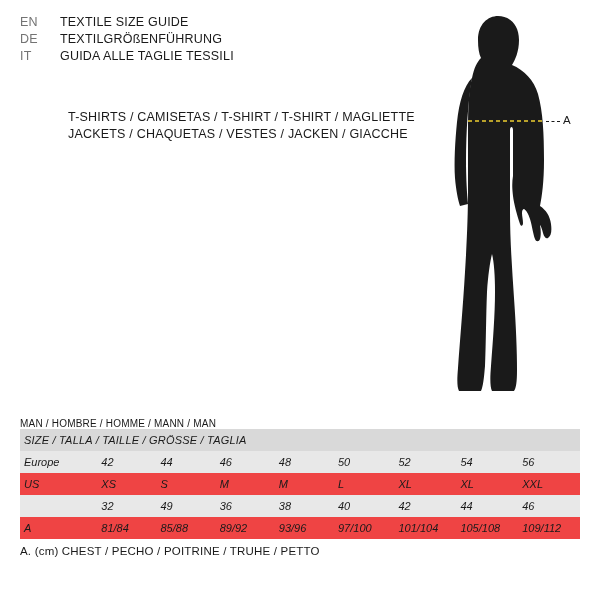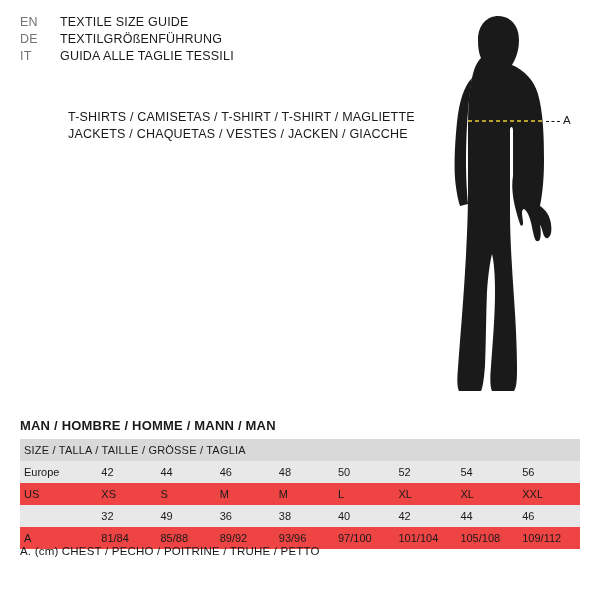--- a/index.html
+++ b/index.html
@@ -87,31 +87,31 @@
   }
 
   
   .table-wrap {
     position: absolute;
     left: 20px;
     top: 418px;
     width: 560px;
   }
   .man-title {
-    font-size: 13px;
-    font-weight: bold;
-    letter-spacing: 0.2px;
-    margin-bottom: 6px;
+    font-size: 10px;
+    font-weight: normal;
+    letter-spacing: 0.2px;
     color: #1a1a1a;
   }
   table.size-table {
     border-collapse: collapse;
     width: 560px;
     font-size: 11px;
     color: #1a1a1a;
+    font-style: italic;
   }
   table.size-table td,
   table.size-table th {
     text-align: left;
     font-weight: normal;
     padding: 3px 0 3px 4px;
     height: 16px;
     white-space: nowrap;
   }
   .row-head td {

